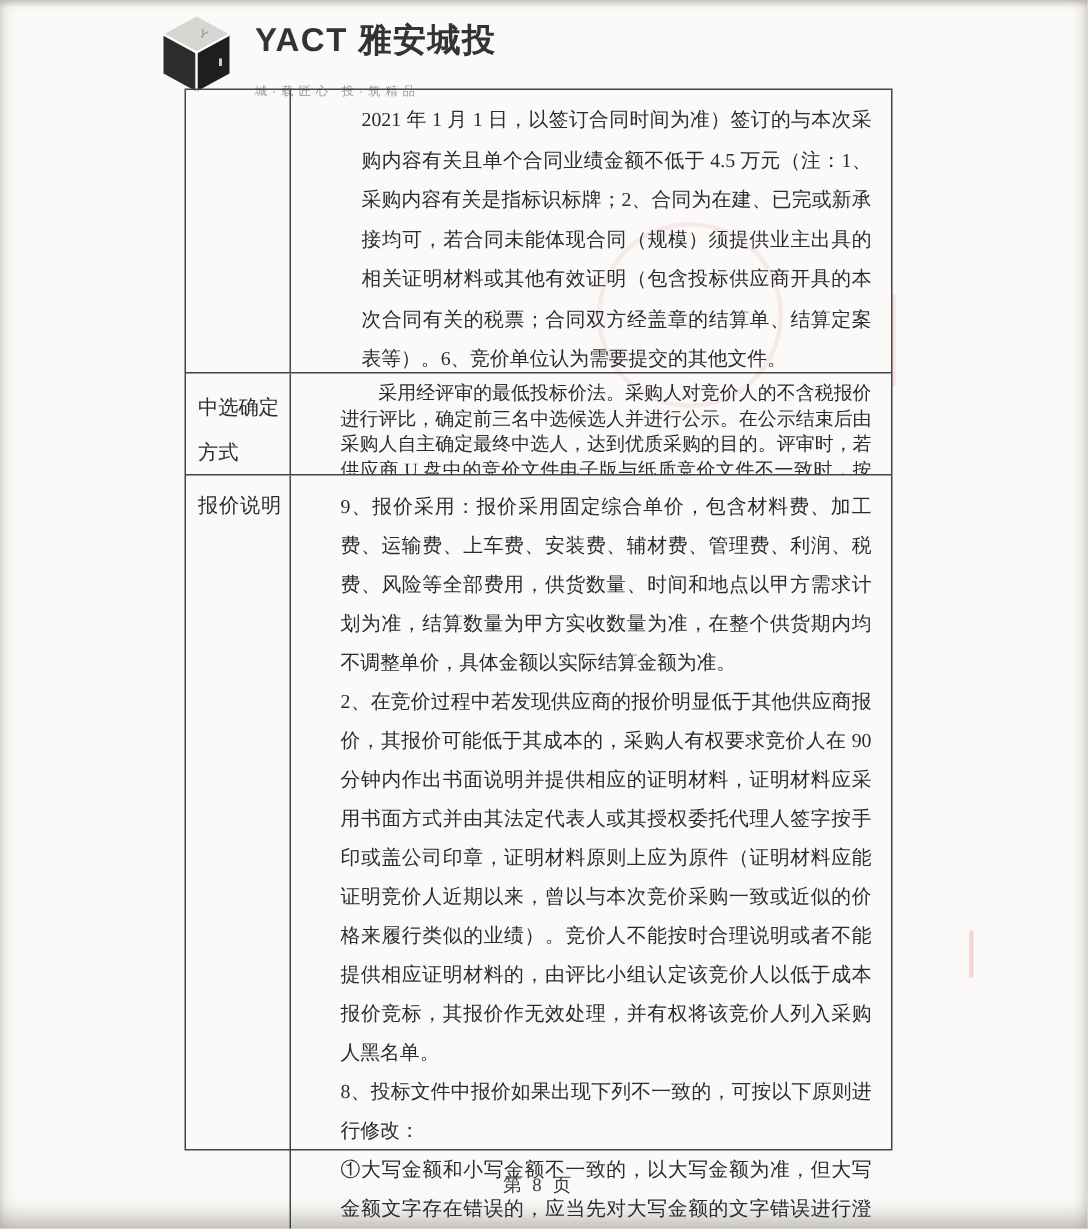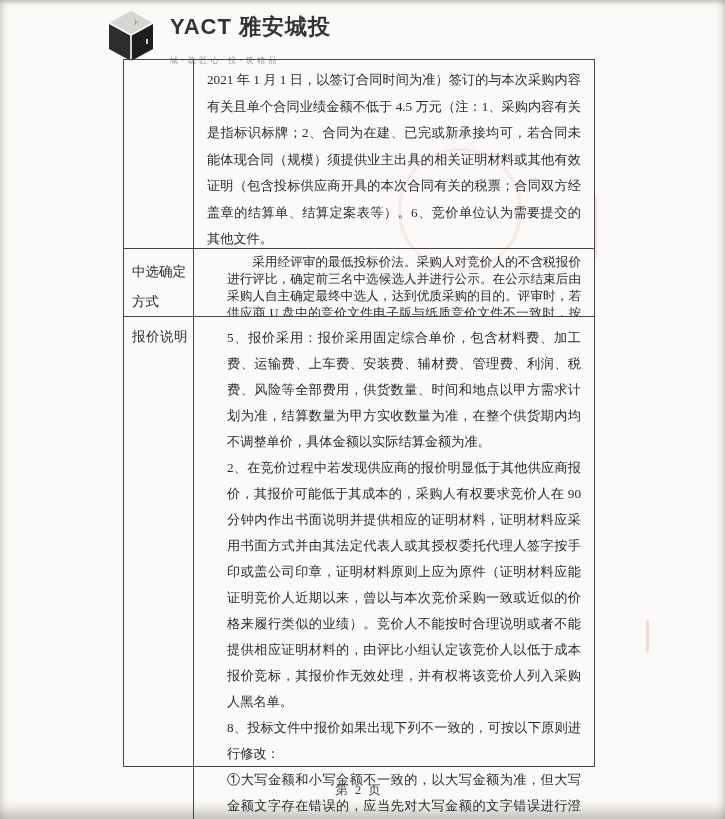--- a/index.html
+++ b/index.html
@@ -45,21 +45,21 @@
   
   .doc-table{
     position:absolute;left:123px;top:59px;width:472px;height:708px;
     border:1px solid #454547;
     display:flex;flex-direction:column;
     background:transparent;
     box-sizing:border-box;
   }
   .t-row{display:flex;box-sizing:border-box;}
   .t-row + .t-row{border-top:1px solid #454547;gap:20px;}
-  .row-1{height:188px;}
+  .row-1{height:188px;gap:34px;}
   .row-2{height:68px;}
   .row-3{flex:1;}
   .cell-label{
     width:70px;flex:0 0 auto;border-right:1px solid #454547;
     box-sizing:border-box;padding:6px 5px 0 8px;
     font-size:13.5px;color:#2b2b2d;
   }
   .row-2 .cell-label{line-height:30px;padding-top:8px;}
   .row-3 .cell-label{line-height:19px;padding-top:10px;letter-spacing:.5px;text-align:center;}
   .cell-content{
@@ -117,25 +117,25 @@
     <div class="t-row row-2">
       <div class="cell-label">中选确定方式</div>
       <div class="cell-content">
         <p>采用经评审的最低投标价法。采购人对竞价人的不含税报价进行评比，确定前三名中选候选人并进行公示。在公示结束后由采购人自主确定最终中选人，达到优质采购的目的。评审时，若供应商 U 盘中的竞价文件电子版与纸质竞价文件不一致时，按照供应商提交的纸质竞价文件进行评比。</p>
       </div>
     </div>
 
     <div class="t-row row-3">
       <div class="cell-label">报价说明</div>
       <div class="cell-content">
-        <p>5、报价采用：报价采用固定综合单价，包含材料费、加工费、运输费、上车费、安装费、辅材费、管理费、利润、税费、风险等全部费用，供货数量、时间和地点以甲方需求计划为准，结算数量为甲方实收数量为准，在整个供货期内均不调整单价，具体金额以实际结算金额为准。</p>
+        <p>9、报价采用：报价采用固定综合单价，包含材料费、加工费、运输费、上车费、安装费、辅材费、管理费、利润、税费、风险等全部费用，供货数量、时间和地点以甲方需求计划为准，结算数量为甲方实收数量为准，在整个供货期内均不调整单价，具体金额以实际结算金额为准。</p>
         <p>2、在竞价过程中若发现供应商的报价明显低于其他供应商报价，其报价可能低于其成本的，采购人有权要求竞价人在 90 分钟内作出书面说明并提供相应的证明材料，证明材料应采用书面方式并由其法定代表人或其授权委托代理人签字按手印或盖公司印章，证明材料原则上应为原件（证明材料应能证明竞价人近期以来，曾以与本次竞价采购一致或近似的价格来履行类似的业绩）。竞价人不能按时合理说明或者不能提供相应证明材料的，由评比小组认定该竞价人以低于成本报价竞标，其报价作无效处理，并有权将该竞价人列入采购人黑名单。</p>
         <p>8、投标文件中报价如果出现下列不一致的，可按以下原则进行修改：</p>
         <p>①大写金额和小写金额不一致的，以大写金额为准，但大写金额文字存在错误的，应当先对大写金额的文字错误进行澄清、说明或者更正，再行修正。</p>
 
       </div>
     </div>
 
   </div>
 
-  <div class="footer">第 2 页</div>
+  <div class="footer">第 8 页</div>
 
 </div>
 
 </body></html>

